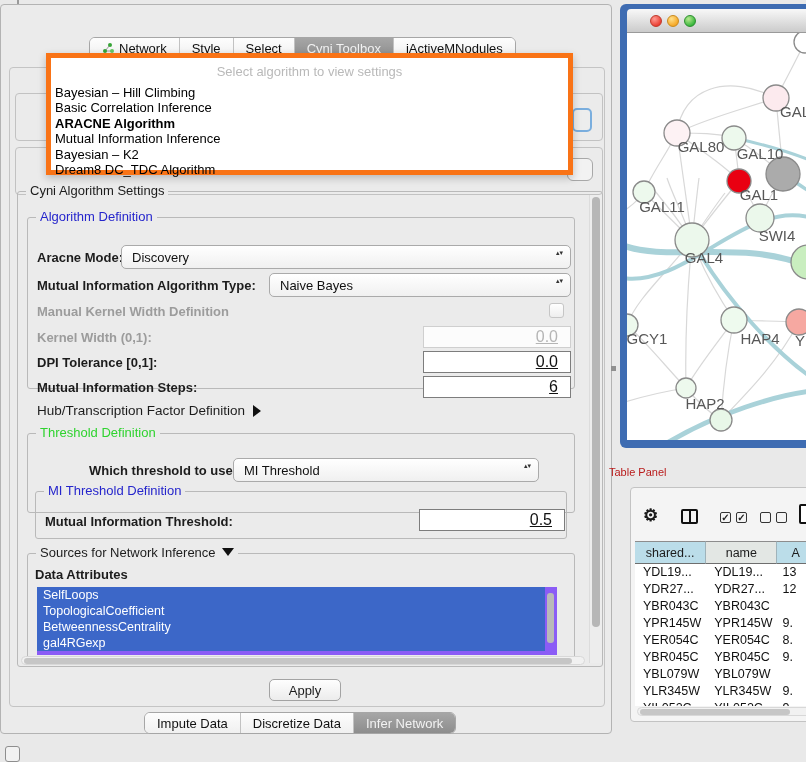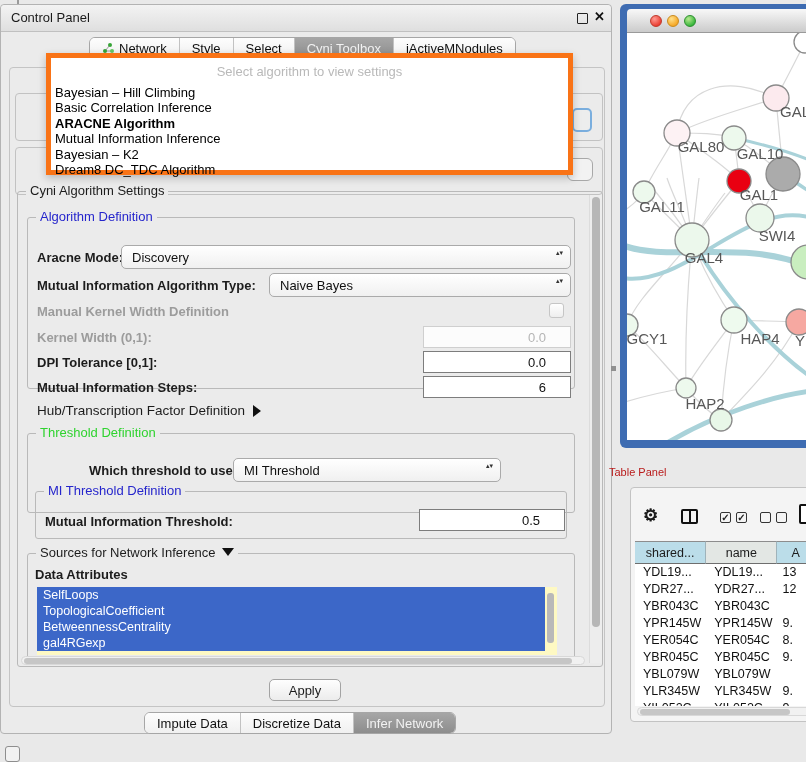--- a/index.html
+++ b/index.html
@@ -57,33 +57,33 @@
   .gtitle.green{color:#2fd32f;}
 
   .lbl{font-size:13px;font-weight:700;color:#1c1c1c;white-space:nowrap;}
   .lbl.dim{color:#9c9c9c;}
 
   .combo{height:24px;background:linear-gradient(#ffffff,#f0f0f0);border:1px solid #aaa;
     border-radius:5px;box-sizing:border-box;display:flex;align-items:center;
     padding:0 22px 0 10px;font-size:13px;color:#111;}
   .combo .arr{position:absolute;right:7px;top:4px;display:flex;flex-direction:column;
     line-height:6px;font-size:7px;color:#333;}
-  .field{background:#fff;border:1px solid #7d7d7d;box-sizing:border-box;font-size:13px;
-    display:flex;align-items:center;justify-content:flex-end;padding:0 24px;color:#111;}
+  .field{background:#fff;border:1px solid #7d7d7d;box-sizing:border-box;font-size:16px;
+    display:flex;align-items:center;justify-content:flex-end;padding:0 12px;color:#111;text-decoration:underline;}
   .field.dis{border:1px solid #cfcfcf;background:#fcfcfc;color:#b5b5b5;}
   .checkbox{width:15px;height:15px;border:1px solid #c6c6c6;border-radius:3px;
     background:linear-gradient(#fff,#eee);box-sizing:border-box;}
 
   .tri-right{display:inline-block;width:0;height:0;border-left:8px solid #111;
     border-top:6px solid transparent;border-bottom:6px solid transparent;margin-left:8px;vertical-align:-2px;}
   .tri-down{display:inline-block;width:0;height:0;border-top:8px solid #111;
     border-left:6px solid transparent;border-right:6px solid transparent;margin-left:6px;vertical-align:1px;}
 
   
-  .attr-list{background:#fef9c3;overflow:hidden;}
+  .attr-list{background:#8b5cf6;overflow:hidden;}
   .attr-item{background:#3c67c8;color:#fff;font-size:12.5px;line-height:16px;
     padding-left:6px;margin-right:12px;white-space:nowrap;}
   .attr-vthumb{position:absolute;right:3px;top:6px;width:7px;height:50px;
     background:#b9b9b9;border-radius:3px;}
 
   
   .vscroll{background:#ededed;border-left:1px solid #dcdcdc;}
   .vthumb{position:absolute;left:2px;width:8px;background:#b7b7b7;border-radius:4px;}
   .hscroll{background:#f1f1f1;border:1px solid #d8d8d8;border-radius:5px;box-sizing:border-box;}
   .hthumb{position:absolute;top:1px;height:6px;background:#c6c6c6;border-radius:3px;}
@@ -129,25 +129,20 @@
   .divider-handle{left:611px;top:366px;width:5px;height:5px;background:#909090;}
   .corner-icon{left:5px;top:746px;width:15px;height:16px;border:1.5px solid #8e8e8e;
     border-radius:3px;background:#f2f2f2;box-sizing:border-box;}
 </style>
 </head>
 <body>
 
 <div class="abs tick-topleft"></div>
 
 <div class="abs cp-window">
-  <div class="abs cp-titlebar">
-    <span class="abs cp-title">Control Panel</span>
-    <span class="abs float-btn"></span>
-    <span class="abs close-btn">✕</span>
-  </div>
 
   <div class="abs seg top-tabs" id="top-tabs">
       <div class="tab">
         <span class="ticon">
           <svg width="12" height="12" viewBox="0 0 12 12">
             <line x1="3" y1="9" x2="8" y2="3" stroke="#9a9a9a" stroke-width="1"></line>
             <line x1="3" y1="9" x2="9" y2="9" stroke="#9a9a9a" stroke-width="1"></line>
             <circle cx="3" cy="9" r="2" fill="#37a437"></circle>
             <circle cx="8" cy="3" r="2" fill="#37a437"></circle>
             <circle cx="10" cy="9" r="2" fill="#64c864"></circle>
@@ -224,21 +219,21 @@
   </div>
 
   <span class="abs" style="left:36px;top:398px;font-size:13.5px;">
     <span>Hub/Transcription Factor Definition</span><span class="tri-right"></span>
   </span>
 
   <div class="abs gbox" style="left:26px;top:428px;width:548px;height:80px;">
     <span class="gtitle green">Threshold Definition</span>
   </div>
   <span class="abs lbl" style="left:88px;top:458px;">Which threshold to use:</span>
-  <div class="abs combo" style="left:232px;top:453px;width:268px;">
+  <div class="abs combo" style="left:232px;top:453px;width:306px;">
     <span>MI Threshold</span>
     <span class="arr">▴▾</span>
   </div>
   <div class="abs gbox" style="left:34px;top:486px;width:532px;height:48px;">
     <span class="gtitle blue" style="background:#ebebeb;">MI Threshold Definition</span>
   </div>
   <span class="abs lbl" style="left:44px;top:509px;">Mutual Information Threshold:</span>
   <div class="abs field" style="left:418px;top:504px;width:146px;height:22px;">
     <span>0.5</span>
   </div>

